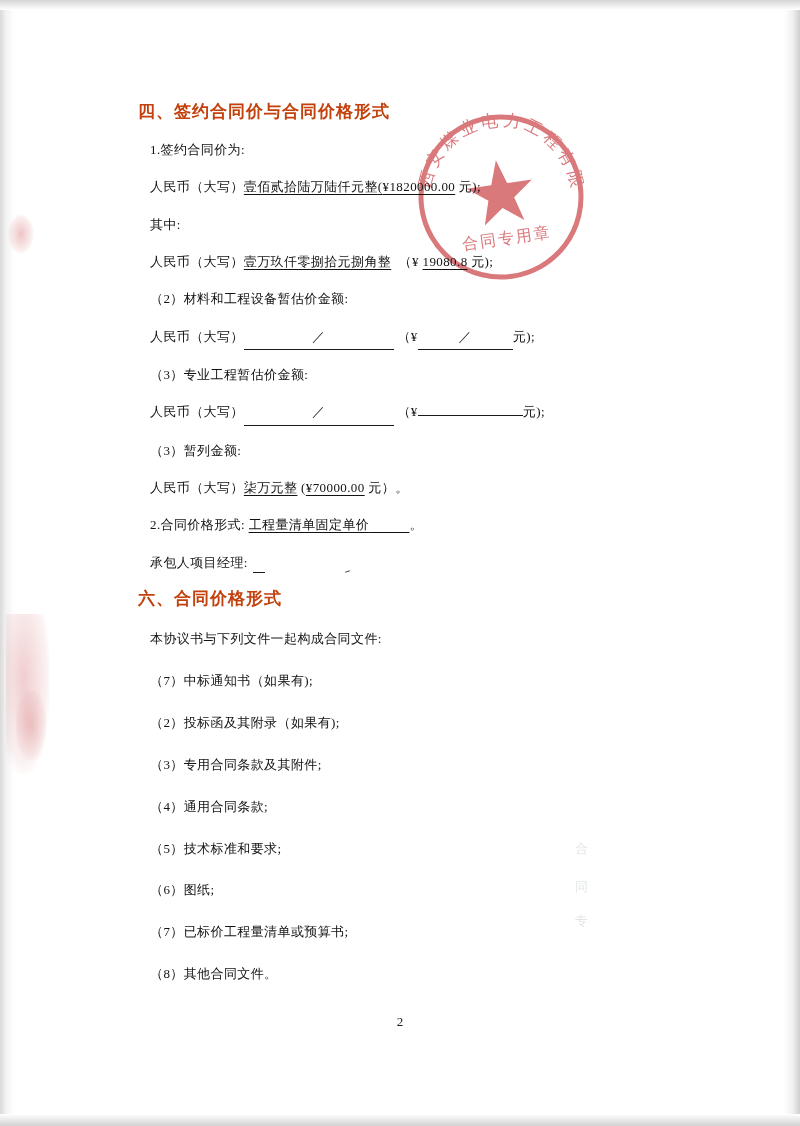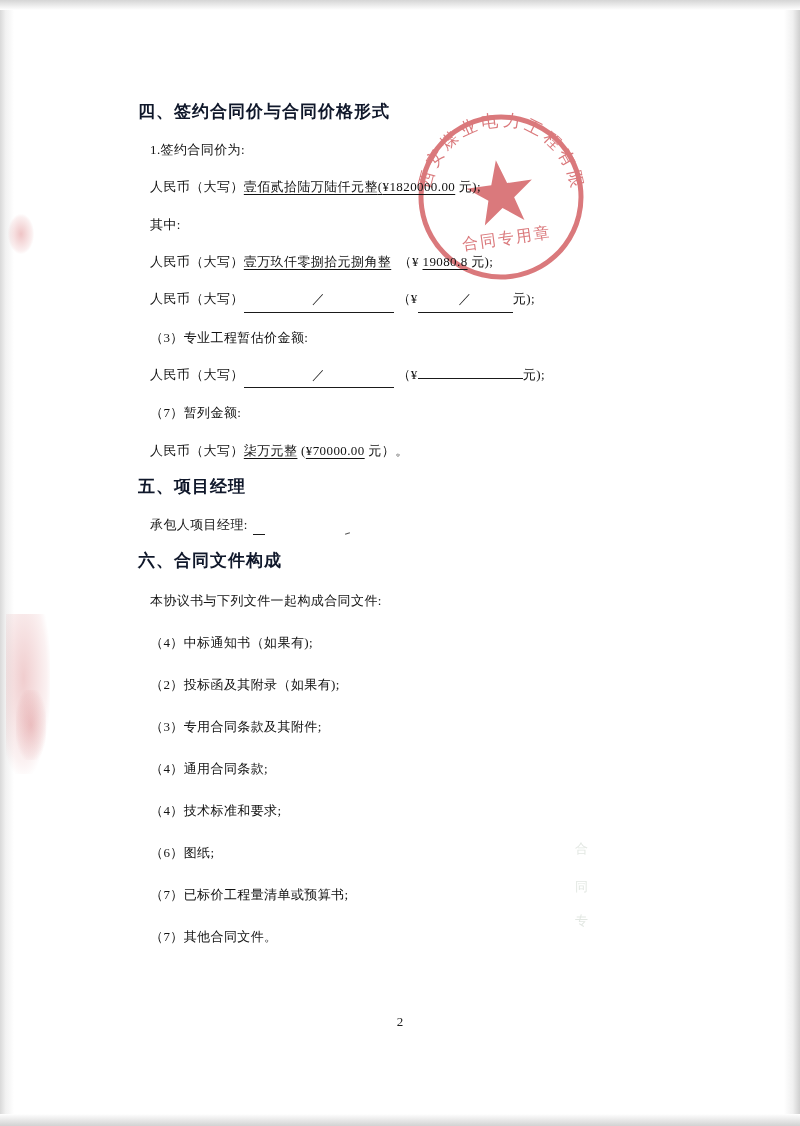--- a/index.html
+++ b/index.html
@@ -52,21 +52,21 @@
     top: 100px;
     width: 540px;
   }
 
   h2.section {
     font-family: "Liberation Sans", sans-serif;
     font-weight: bold;
     font-size: 17px;
     letter-spacing: 1px;
     margin: 0 0 14px 0;
-    color: #0f172a;
+    color: #c2410c;
   }
   .sec-gap { margin-top: 30px; }
 
   p.line {
     font-size: 13px;
     line-height: 1.95;
     margin: 12px;
     white-space: nowrap;
     letter-spacing: 0.4px;
   }
@@ -211,63 +211,68 @@
 
     <p class="line ind-0">
       <span>其中:</span>
     </p>
 
 
     <p class="line ind-2">
       <span>人民币（大写）</span><span class="u">壹万玖仟零捌拾元捌角整</span>&nbsp;&nbsp;<span>（¥</span>&nbsp;<span class="u">19080.8</span>&nbsp;<span>元);</span>
     </p>
 
+    <p class="line ind-0">
+      <span>（2）材料和工程设备暂估价金额:</span>
+    </p>
 
     <p class="line ind-2">
       <span>人民币（大写）</span><span class="blank w150">／</span>&nbsp;<span>（¥</span><span class="blank w95">／</span><span>元);</span>
     </p>
 
     <p class="line ind-0">
       <span>（3）专业工程暂估价金额:</span>
     </p>
 
     <p class="line ind-2">
       <span>人民币（大写）</span><span class="blank w150">／</span>&nbsp;<span>（¥</span><span class="blank w105"></span><span>元);</span>
     </p>
 
     <p class="line ind-0">
-      <span>（7）暂列金额:</span>
+      <span>（3）暂列金额:</span>
     </p>
 
     <p class="line ind-2">
       <span>人民币（大写）</span><span class="u">柒万元整</span>&nbsp;<span>(</span><span class="u">¥70000.00</span>&nbsp;<span>元）。</span>
     </p>
 
-
-    <h2 class="section sec-gap">五、项目经理</h2>
+    <p class="line ind-0">
+      <span>2.合同价格形式:</span>&nbsp;<span class="u">工程量清单固定单价</span><span class="u">&nbsp;&nbsp;&nbsp;&nbsp;&nbsp;&nbsp;&nbsp;&nbsp;&nbsp;&nbsp;&nbsp;</span><span>。</span>
+    </p>
+
 
     <p class="line ind-0">
       <span>承包人项目经理:</span>
       <span class="pm-blank">
         <span class="pm-mark"></span>
         <span class="pm-mark2"></span>
       </span><span></span>
     </p>
 
-    <h2 class="section sec-gap">六、合同文件构成</h2>
+    <h2 class="section sec-gap">六、合同价格形式</h2>
 
     <div class="list-block">
       <p class="line ind-0">本协议书与下列文件一起构成合同文件:</p>
-      <p class="line ind-0">（4）中标通知书（如果有);</p>
+      <p class="line ind-0">（7）中标通知书（如果有);</p>
       <p class="line ind-0">（2）投标函及其附录（如果有);</p>
       <p class="line ind-0">（3）专用合同条款及其附件;</p>
       <p class="line ind-0">（4）通用合同条款;</p>
-      <p class="line ind-0">（4）技术标准和要求;</p>
+      <p class="line ind-0">（5）技术标准和要求;</p>
       <p class="line ind-0">（6）图纸;</p>
       <p class="line ind-0">（7）已标价工程量清单或预算书;</p>
-      <p class="line ind-0">（7）其他合同文件。</p>
+      <p class="line ind-0">（8）其他合同文件。</p>
     </div>
 
   </div>
 
   <div class="page-number">2</div>
 
 </div>
 
 </body></html>

